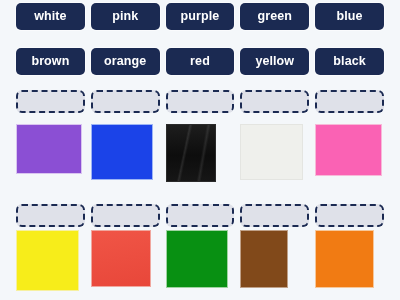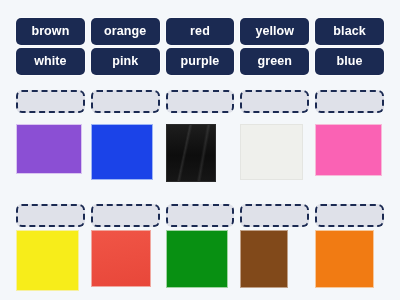--- a/index.html
+++ b/index.html
@@ -113,34 +113,34 @@
                 border: 1px solid #f0a79e; }
   .sw-green  { width: 62px; height: 58px; background: #089012; border: 1px solid #9fd3a1; }
   .sw-brown  { width: 48px; height: 58px; background: #81491a; border: 1px solid #c0a188; }
   .sw-orange { width: 59px; height: 58px; background: #f17b13; border: 1px solid #f6c79a; }
 </style>
 </head>
 <body>
 
 <div class="board">
 
+  <div class="tile-row second">
+    <div class="word-tile">white</div>
+    <div class="word-tile">pink</div>
+    <div class="word-tile">purple</div>
+    <div class="word-tile">green</div>
+    <div class="word-tile">blue</div>
+  </div>
+
   <div class="tile-row first">
     <div class="word-tile">brown</div>
     <div class="word-tile">orange</div>
     <div class="word-tile">red</div>
     <div class="word-tile">yellow</div>
     <div class="word-tile">black</div>
-  </div>
-
-  <div class="tile-row second">
-    <div class="word-tile">white</div>
-    <div class="word-tile">pink</div>
-    <div class="word-tile">purple</div>
-    <div class="word-tile">green</div>
-    <div class="word-tile">blue</div>
   </div>
 
   <div class="drop-row top">
     <div class="drop-zone"></div>
     <div class="drop-zone"></div>
     <div class="drop-zone"></div>
     <div class="drop-zone"></div>
     <div class="drop-zone"></div>
   </div>
 

